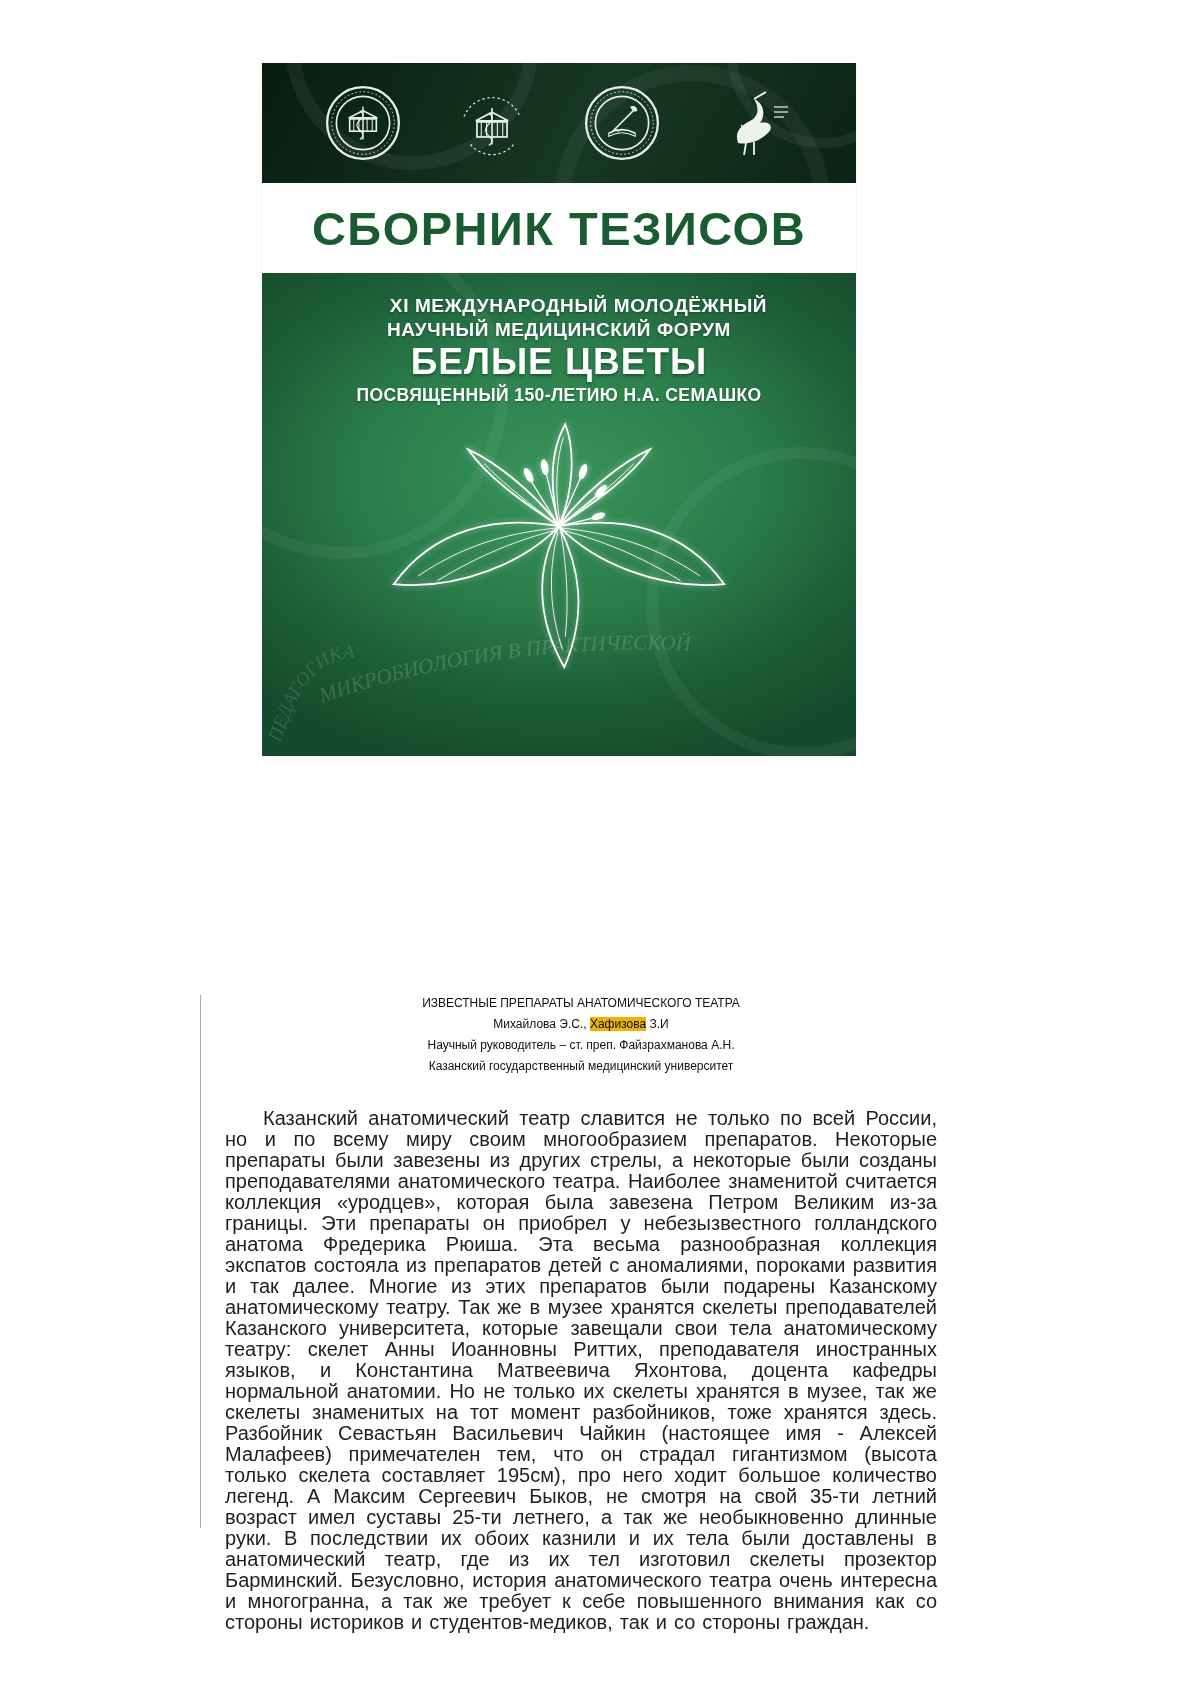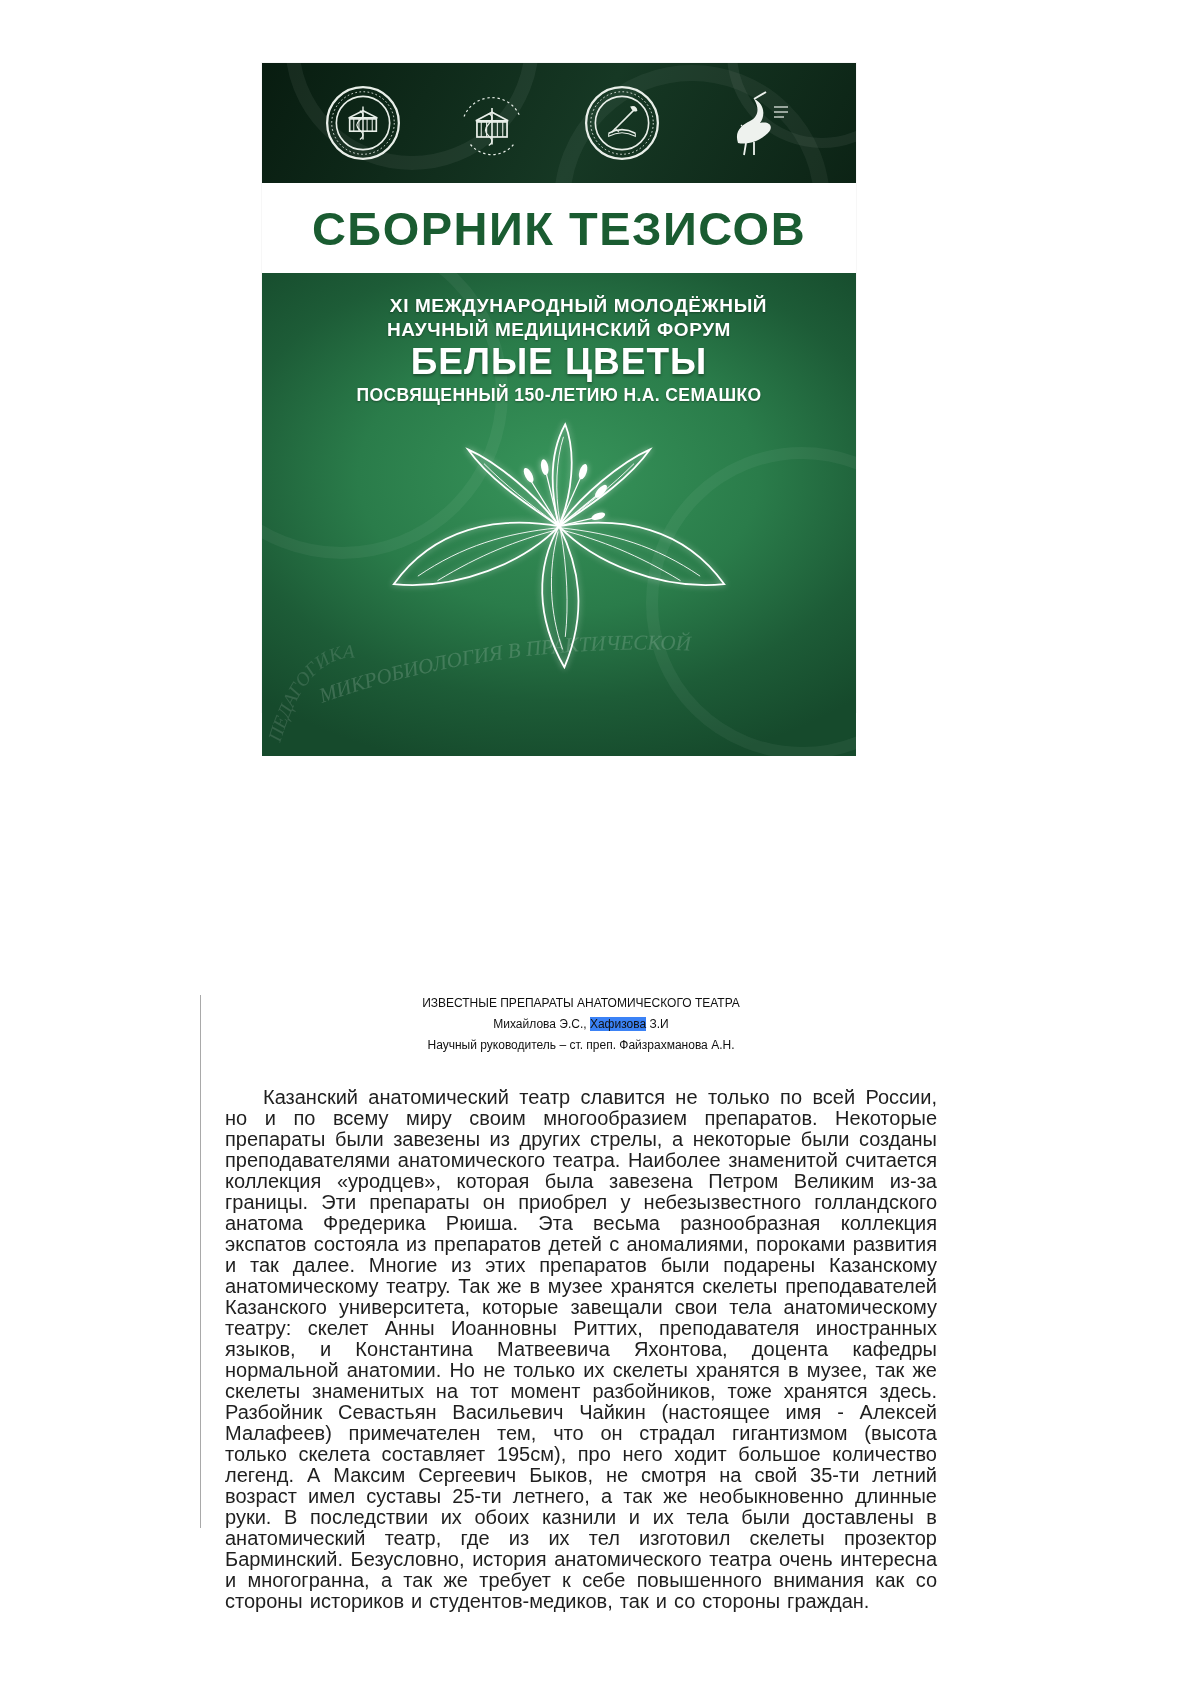--- a/index.html
+++ b/index.html
@@ -26,21 +26,21 @@
   .dedication{position:relative;font-size:17.5px;font-weight:700;letter-spacing:.4px;margin-top:3px;
               text-shadow:0 1px 2px rgba(0,0,0,.35);}
   .flower{display:block;margin:4px auto 0;filter:drop-shadow(0 0 3px rgba(255,255,255,.55));}
   .cover-date{position:absolute;left:0;right:0;bottom:7px;font-size:20px;font-weight:400;color:#f2f7f2;
               text-shadow:0 1px 2px rgba(0,0,0,.3);}
 
   
   .changebar{position:absolute;left:200px;top:995px;width:1px;height:533px;background:#a9a9a9;}
   .abstract{position:absolute;left:225px;top:993px;width:712px;color:#1c1c1c;}
   .abs-head{font-size:12px;font-weight:400;text-align:center;line-height:21px;color:#101010;}
-  .hl{background:#3b82f6;}
+  .hl{background:#eab308;}
   .abs-body{margin:31px 0 0 0;font-size:20px;line-height:21px;text-align:justify;text-indent:38px;
             color:#1f1f1f;word-spacing:1.5px;}
 </style>
 </head>
 <body>
 
 <div class="page">
 
   <div class="cover">
 
@@ -155,16 +155,17 @@
 
     </div>
   </div>
 
   <div class="changebar"></div>
 
   <div class="abstract">
     <div class="abs-head">ИЗВЕСТНЫЕ ПРЕПАРАТЫ АНАТОМИЧЕСКОГО ТЕАТРА</div>
     <div class="abs-head"><span>Михайлова Э.С., </span><span class="hl">Хафизова</span><span> З.И</span></div>
     <div class="abs-head">Научный руководитель – ст. преп. Файзрахманова А.Н.</div>
+    <div class="abs-head">Казанский государственный медицинский университет</div>
     <p class="abs-body">Казанский анатомический театр славится не только по всей России, но и по всему миру своим многообразием препаратов. Некоторые препараты были завезены из других стрелы, а некоторые были созданы преподавателями анатомического театра. Наиболее знаменитой считается коллекция «уродцев», которая была завезена Петром Великим из-за границы. Эти препараты он приобрел у небезызвестного голландского анатома Фредерика Рюиша. Эта весьма разнообразная коллекция экспатов состояла из препаратов детей с аномалиями, пороками развития и так далее. Многие из этих препаратов были подарены Казанскому анатомическому театру. Так же в музее хранятся скелеты преподавателей Казанского университета, которые завещали свои тела анатомическому театру: скелет Анны Иоанновны Риттих, преподавателя иностранных языков, и Константина Матвеевича Яхонтова, доцента кафедры нормальной анатомии. Но не только их скелеты хранятся в музее, так же скелеты знаменитых на тот момент разбойников, тоже хранятся здесь. Разбойник Севастьян Васильевич Чайкин (настоящее имя - Алексей Малафеев) примечателен тем, что он страдал гигантизмом (высота только скелета составляет 195см), про него ходит большое количество легенд. А Максим Сергеевич Быков, не смотря на свой 35-ти летний возраст имел суставы 25-ти летнего, а так же необыкновенно длинные руки. В последствии их обоих казнили и их тела были доставлены в анатомический театр, где из их тел изготовил скелеты прозектор Барминский. Безусловно, история анатомического театра очень интересна и многогранна, а так же требует к себе повышенного внимания как со стороны историков и студентов-медиков, так и со стороны граждан.</p>
   </div>
 
 </div>
 
 </body></html>

